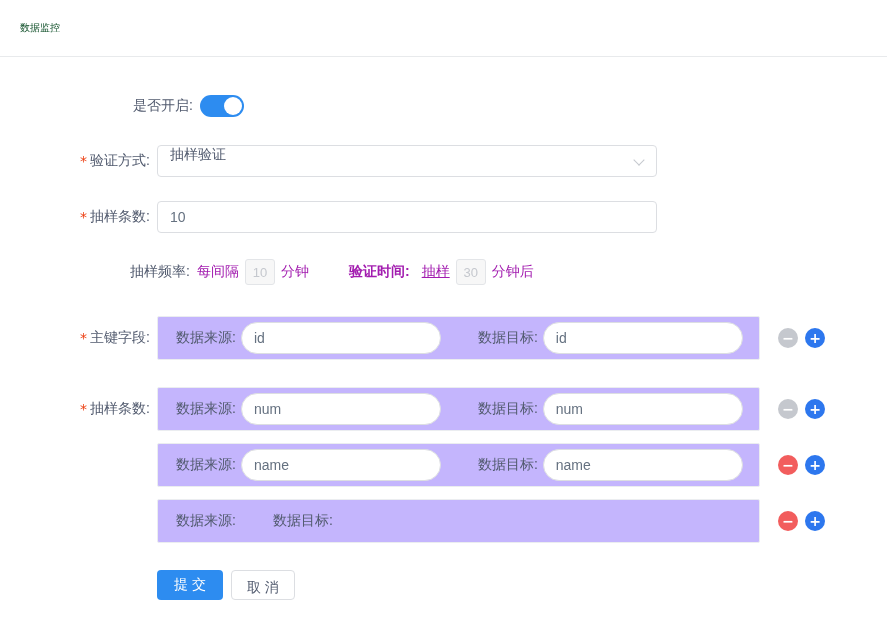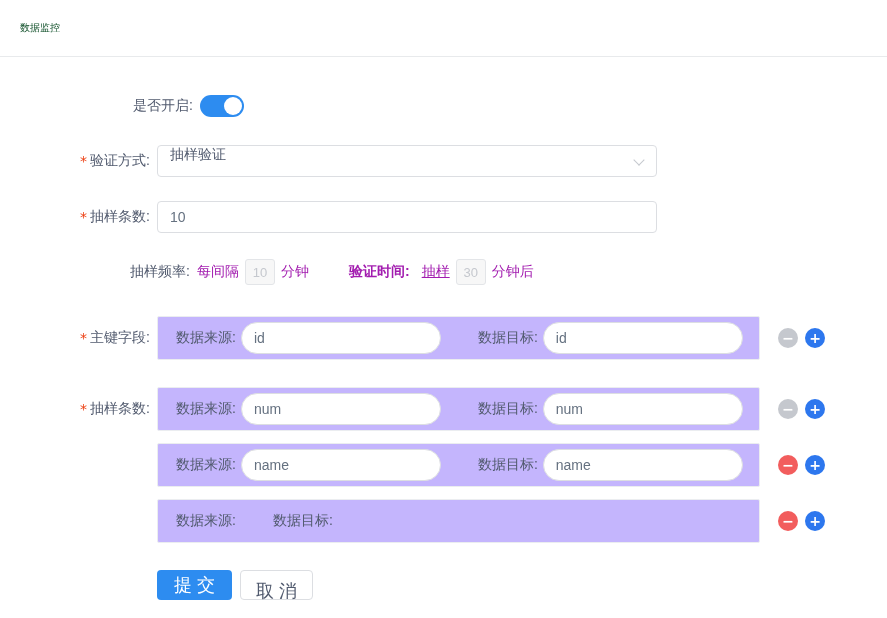--- a/index.html
+++ b/index.html
@@ -127,21 +127,21 @@
     line-height: 1; padding: 0 0 1px 0;
     font-family: "DejaVu Sans", sans-serif;
   }
   .circle-btn.minus { background: #c5c8ce; cursor: default; }
   .circle-btn.minus.enabled { background: #f25d5d; cursor: pointer; }
   .circle-btn.plus { background: #2d77ee; }
 
   
   .btn {
     height: 30px; border-radius: 4px;
-    font-size: 18px; cursor: pointer;
+    font-size: 14px; cursor: pointer;
     font-family: "Liberation Sans", "DejaVu Sans", sans-serif;
   }
   .btn-submit {
     background: #2d8cf0; color: #fff; border: none;
     padding: 0 17px;
   }
   .btn-cancel {
     background: #fff; color: #515a6e;
     border: 1px solid #dcdee2;
     padding: 8px 15px; margin-left: 8px;

